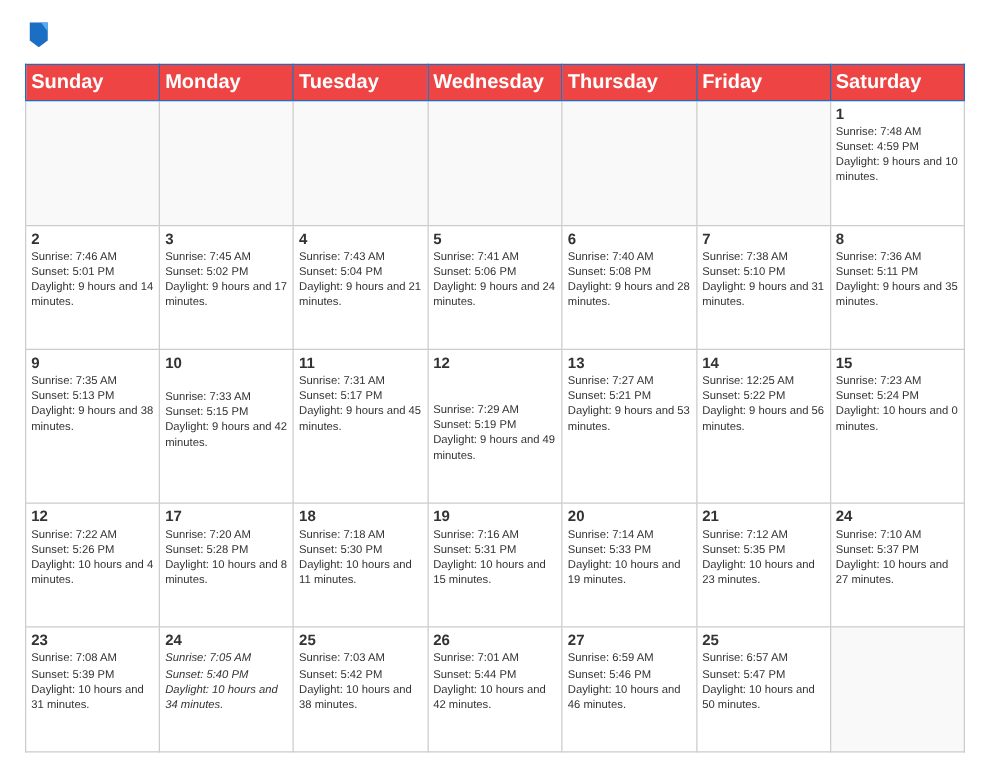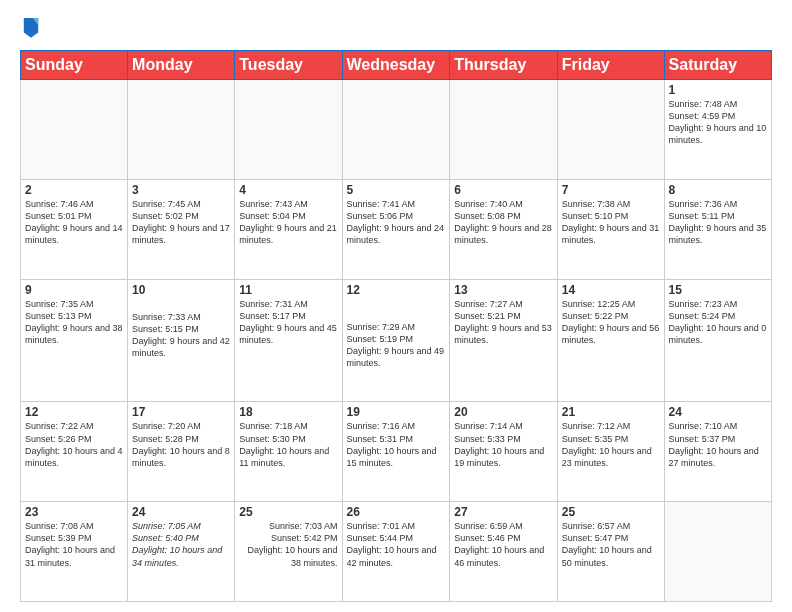--- a/index.html
+++ b/index.html
@@ -284,21 +284,21 @@
 Daylight: 10 hours and 31 minutes.</div>
           </td>
           <td>
             <span class="day-num">24</span>
             <div class="day-info" style="white-space: pre-line; font-style: italic;">Sunrise: 7:05 AM
 Sunset: 5:40 PM
 Daylight: 10 hours and 34 minutes.</div>
           </td>
           <td>
             <span class="day-num">25</span>
-            <div class="day-info" style="white-space: pre-line; text-align: right;">Sunrise: 7:03 AM
+            <div class="day-info" style="white-space: pre-line;">Sunrise: 7:03 AM
 Sunset: 5:42 PM
 Daylight: 10 hours and 38 minutes.</div>
           </td>
           <td>
             <span class="day-num">26</span>
             <div class="day-info" style="white-space: pre-line;">Sunrise: 7:01 AM
 Sunset: 5:44 PM
 Daylight: 10 hours and 42 minutes.</div>
           </td>
           <td>

